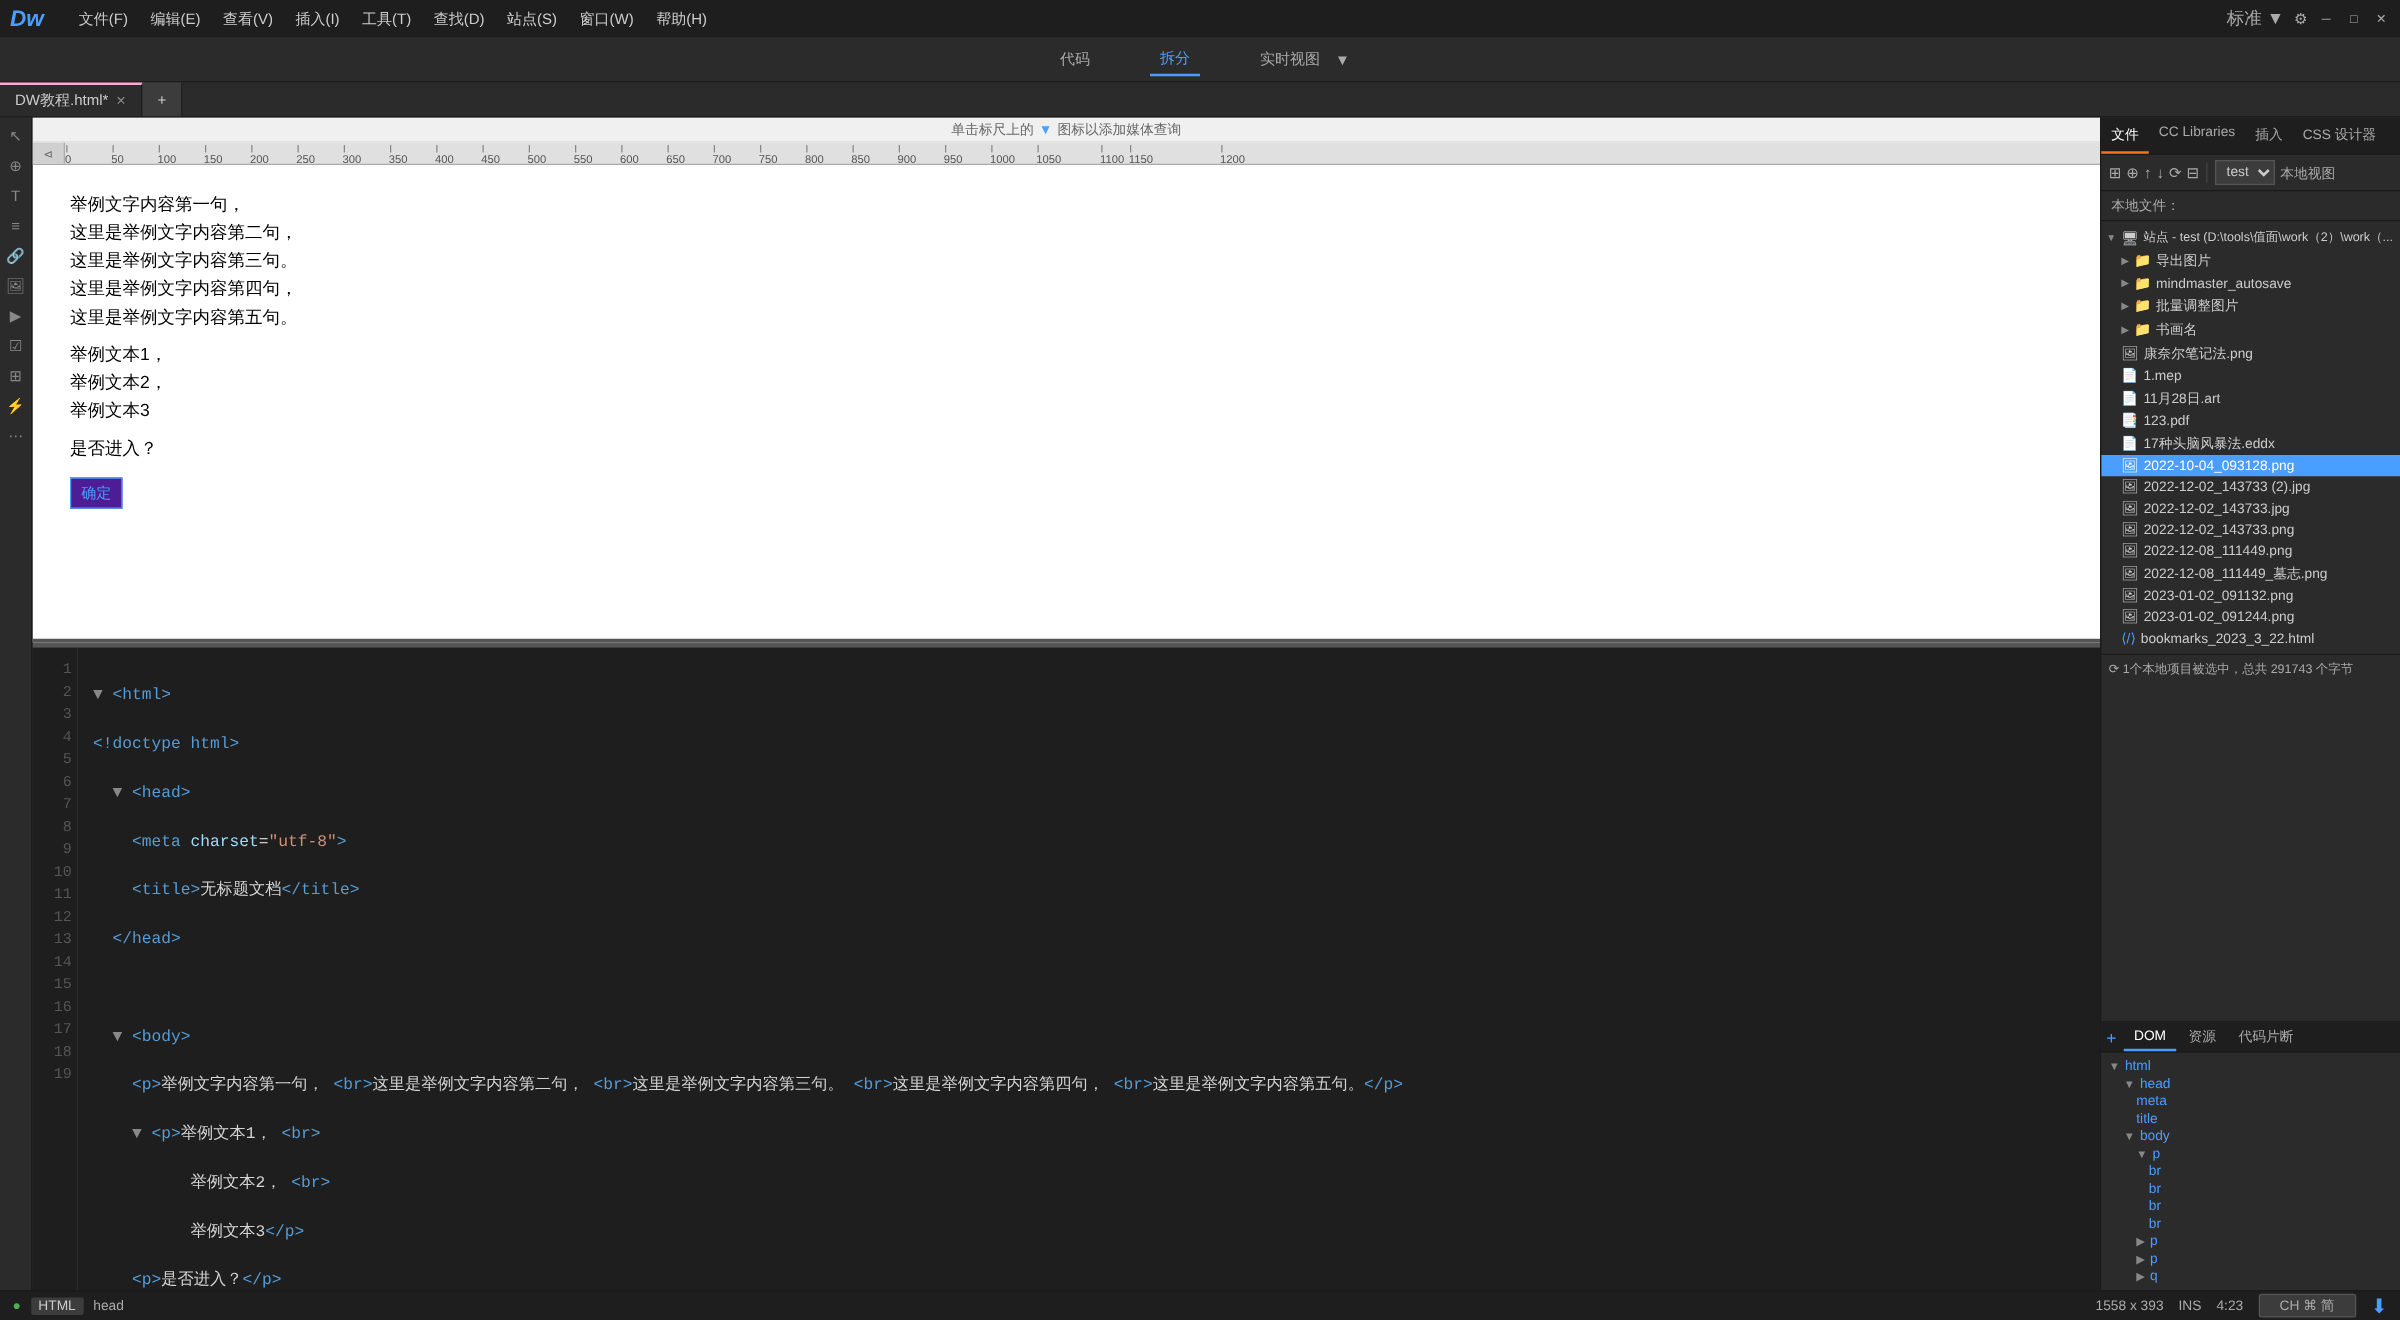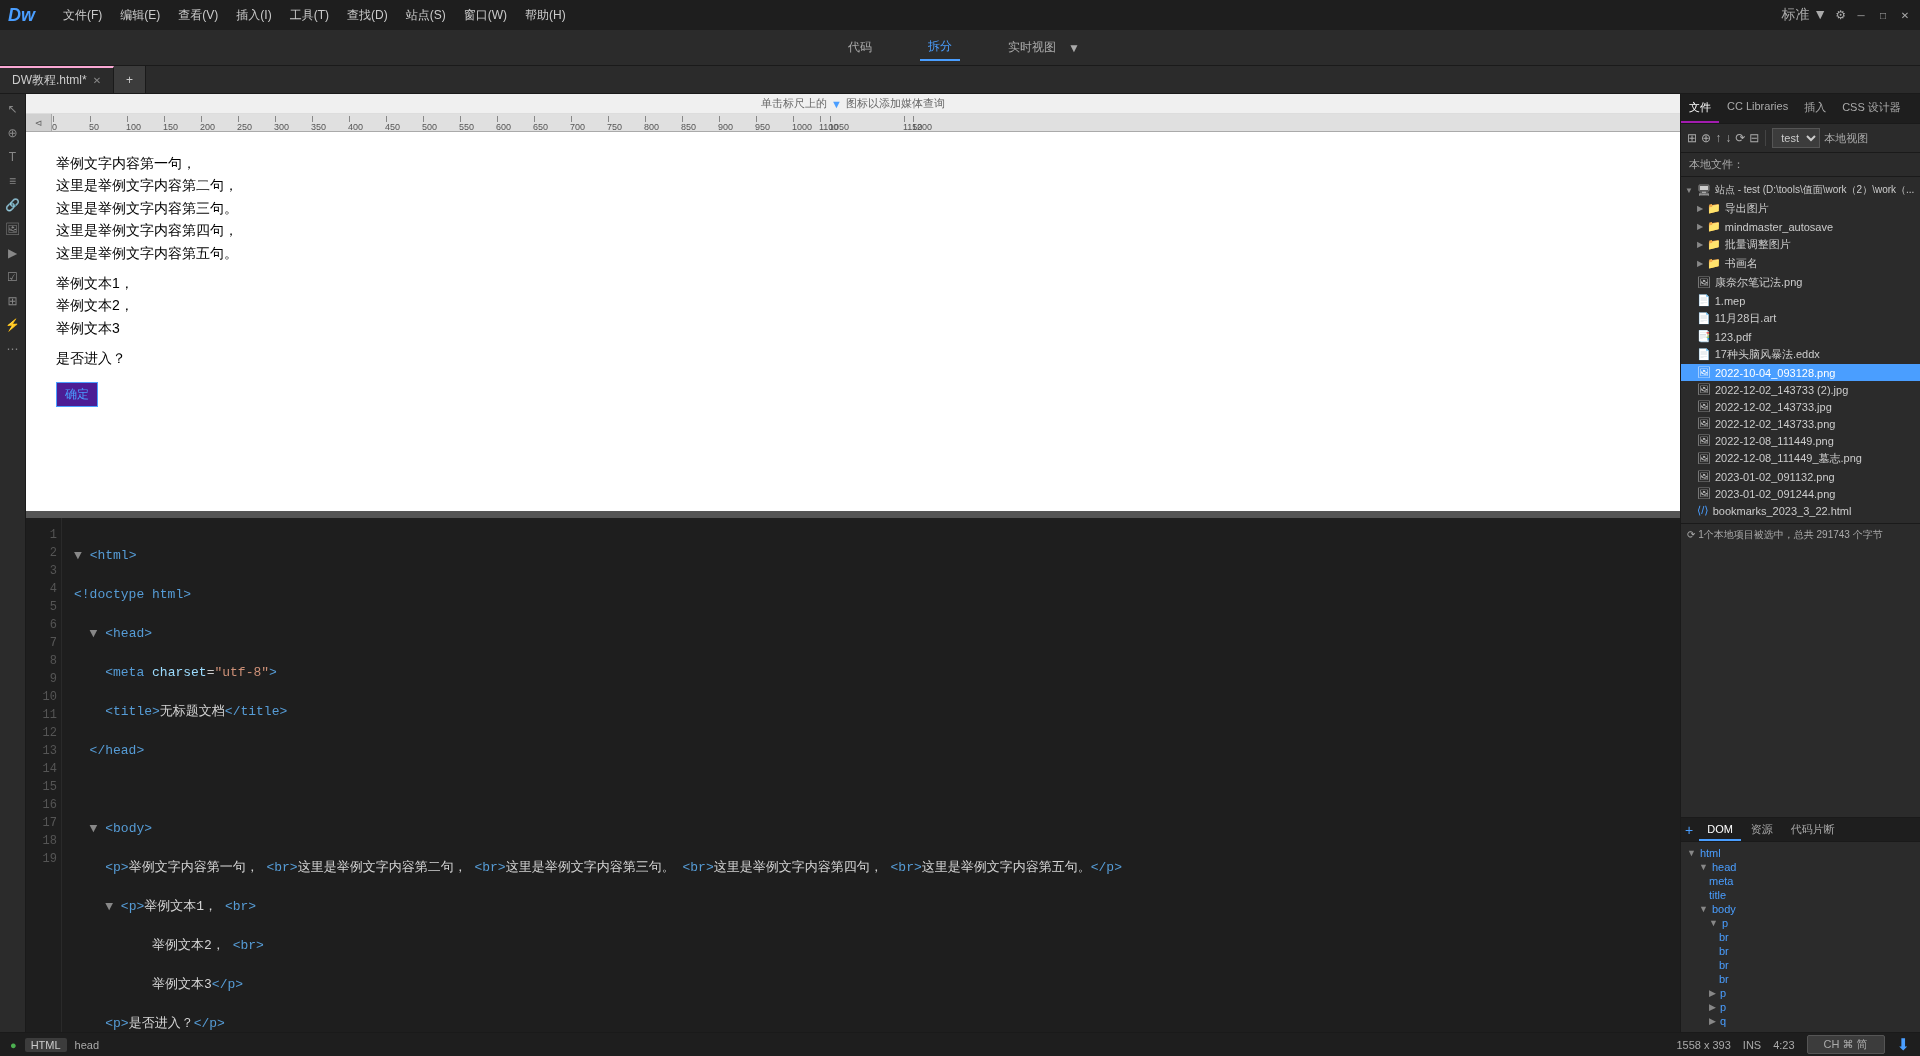--- a/index.html
+++ b/index.html
@@ -233,21 +233,21 @@
       display: flex;
       background: #1e1e1e;
       border-bottom: 1px solid #1a1a1a;
       font-size: 11px;
     }
     .rpanel-tab {
       padding: 6px 8px;
       cursor: pointer;
       color: #aaa;
     }
-    .rpanel-tab.active { color: #fff; border-bottom: 2px solid #a21caf; }
+    .rpanel-tab.active { color: #fff; border-bottom: 2px solid #f97316; }
 
     #right-panel-toolbar {
       display: flex;
       align-items: center;
       padding: 4px 6px;
       gap: 4px;
       border-bottom: 1px solid #1a1a1a;
       flex-wrap: wrap;
     }
     .rpt-icon { color: #aaa; font-size: 12px; cursor: pointer; }
@@ -422,23 +422,23 @@
           <span class="ruler-mark" style="left:444px">600</span>
           <span class="ruler-mark" style="left:481px">650</span>
           <span class="ruler-mark" style="left:518px">700</span>
           <span class="ruler-mark" style="left:555px">750</span>
           <span class="ruler-mark" style="left:592px">800</span>
           <span class="ruler-mark" style="left:629px">850</span>
           <span class="ruler-mark" style="left:666px">900</span>
           <span class="ruler-mark" style="left:703px">950</span>
           <span class="ruler-mark" style="left:740px">1000</span>
           <span class="ruler-mark" style="left:777px">1050</span>
-          <span class="ruler-mark" style="left:767px">1100</span>
+          <span class="ruler-mark" style="left:828px">1100</span>
           <span class="ruler-mark" style="left:851px">1150</span>
-          <span class="ruler-mark" style="left:860px">1200</span>
+          <span class="ruler-mark" style="left:924px">1200</span>
         </div>
       </div>
       <div id="design-content">
         <p>
           <span>举例文字内容第一句，</span><br>
           <span>这里是举例文字内容第二句，</span><br>
           <span>这里是举例文字内容第三句。</span><br>
           <span>这里是举例文字内容第四句，</span><br>
           <span>这里是举例文字内容第五句。</span>
         </p>

